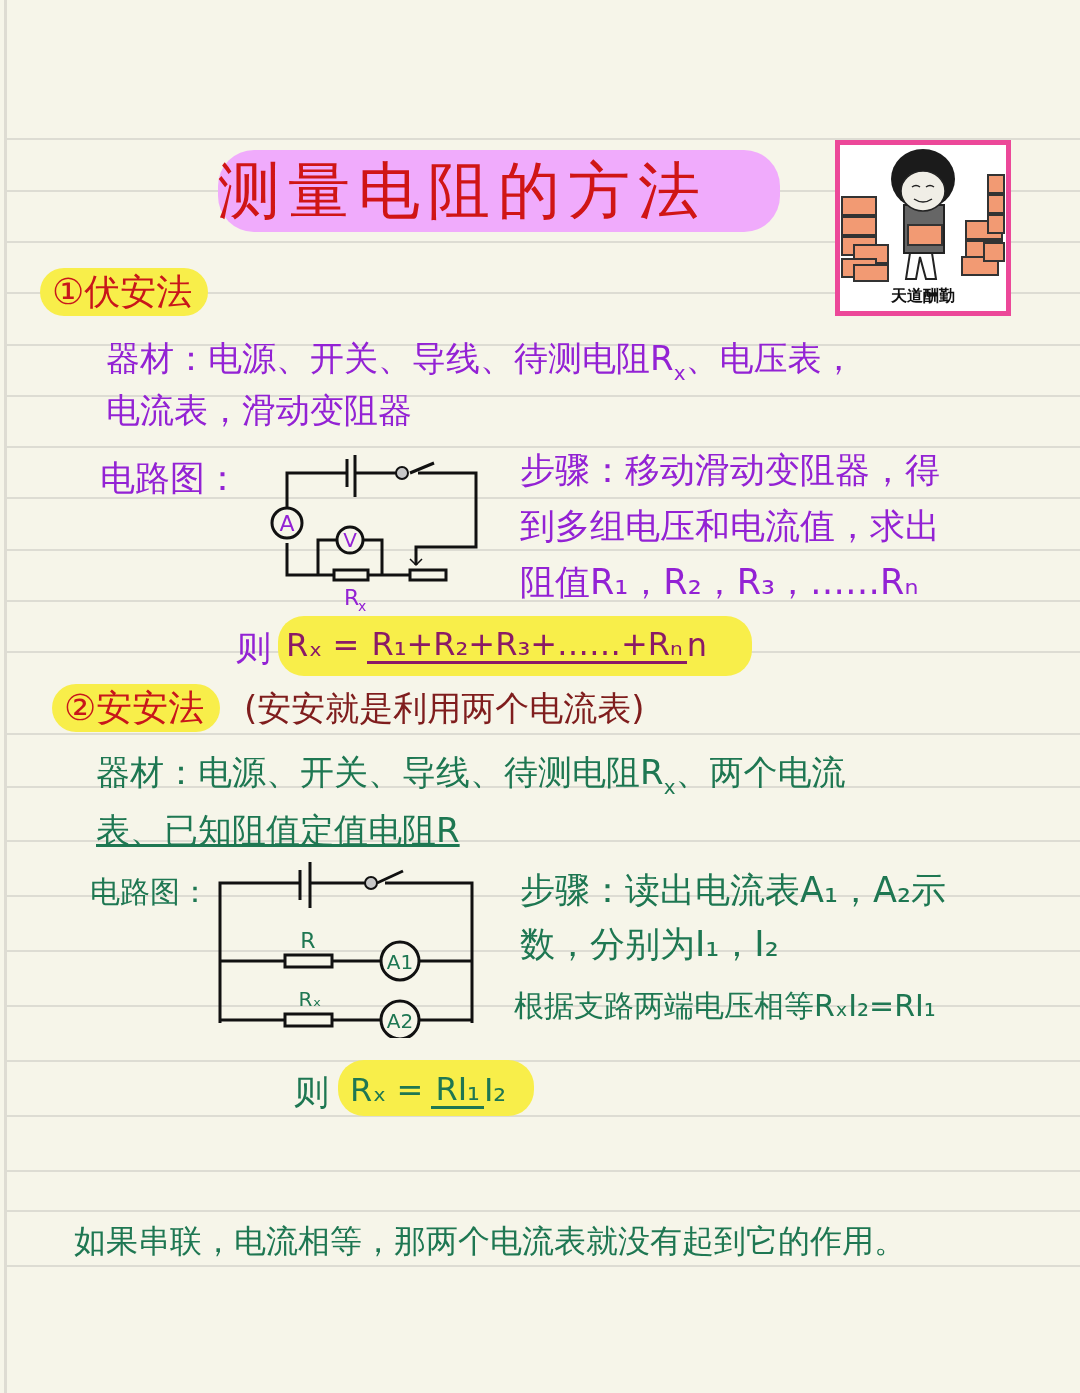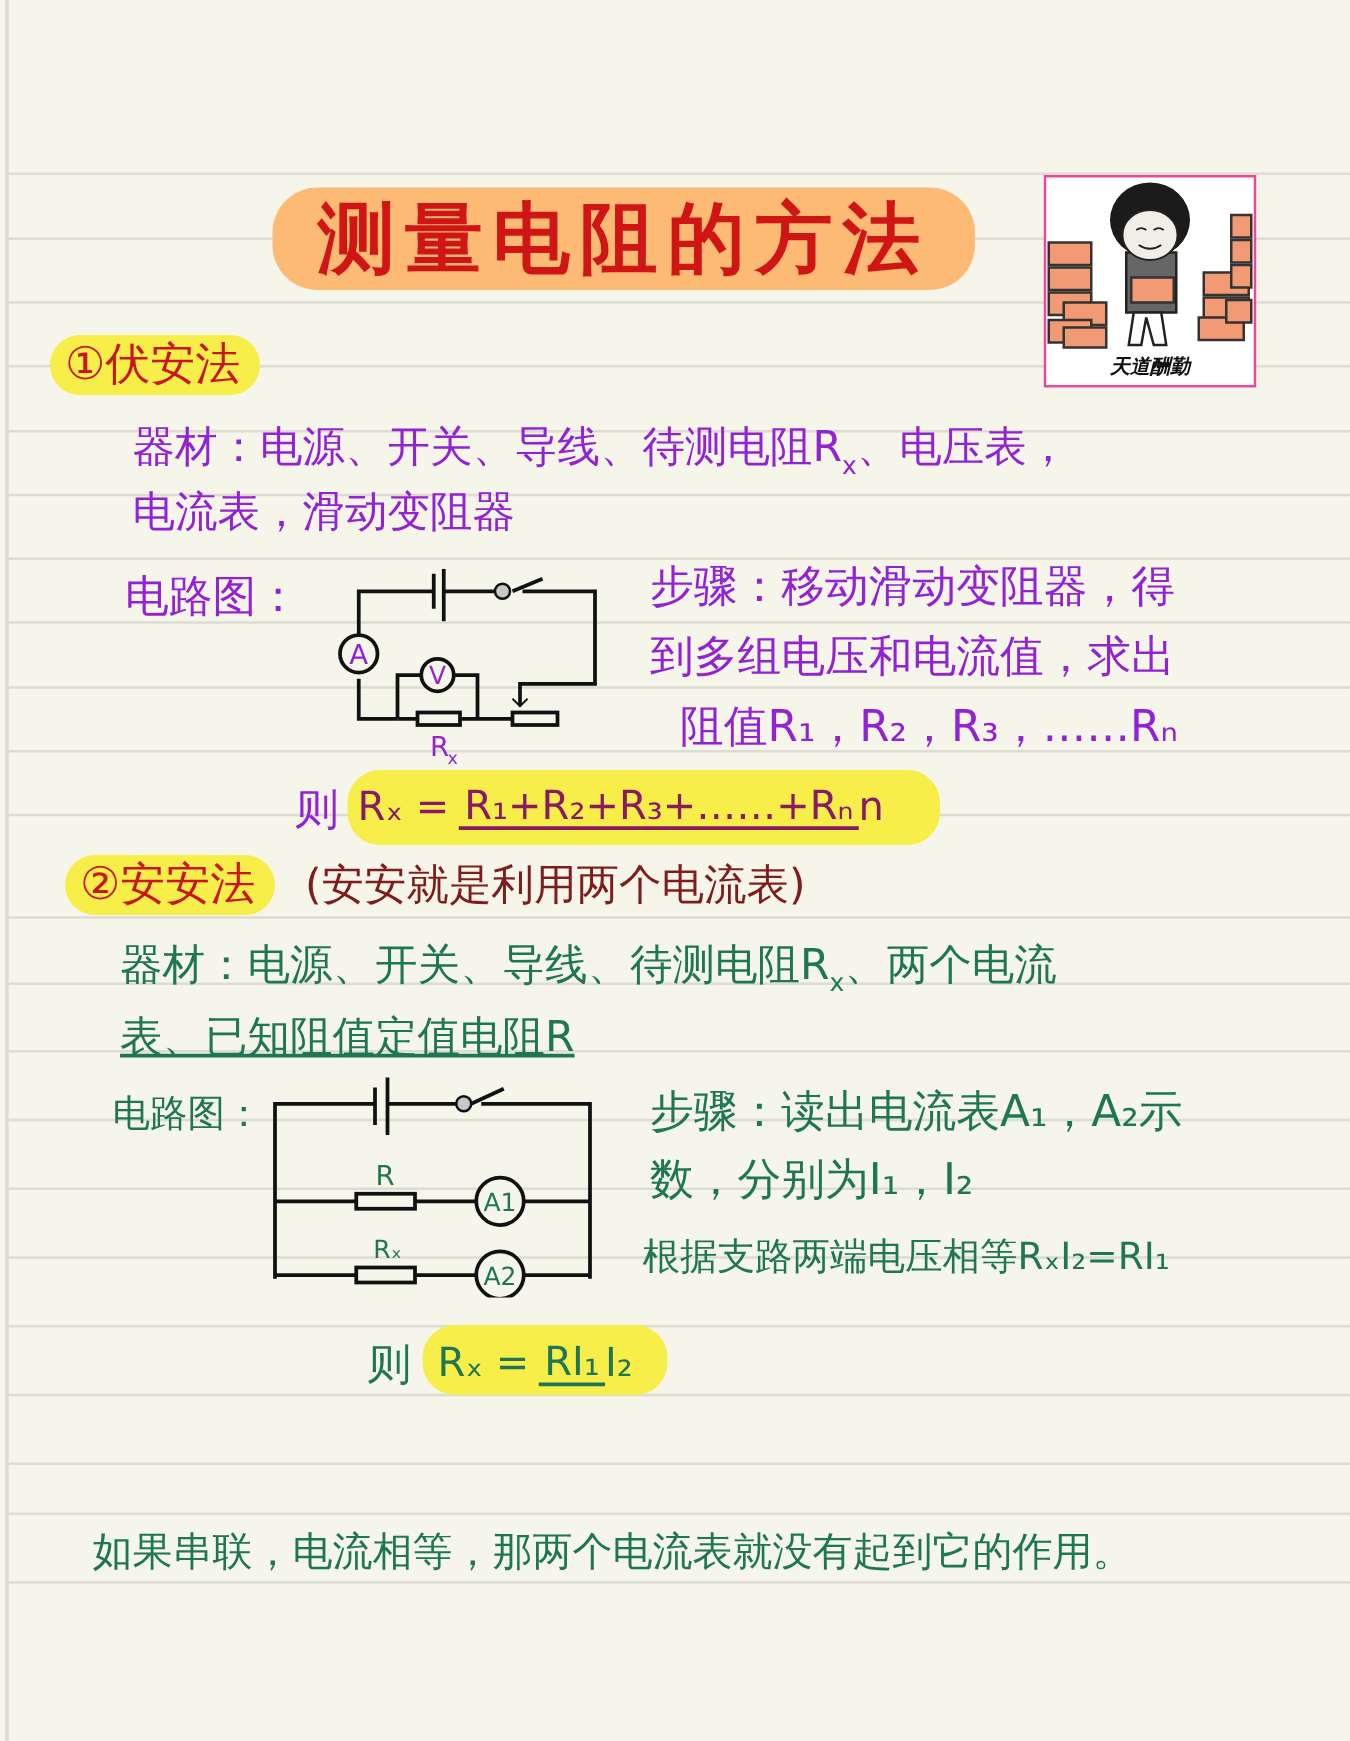--- a/index.html
+++ b/index.html
@@ -7,33 +7,33 @@
     width:1080px; height:1393px; position:relative; overflow:hidden;
     background:#f6f5e9;
     font-family:"DejaVu Sans", sans-serif;
   }
   .margin-line { position:absolute; left:4px; top:0; width:3px; height:1393px; background:#dedcd3; }
   .rule { position:absolute; left:6px; right:0; height:2px; background:#dddcd3; }
   .abs { position:absolute; white-space:nowrap; }
   .hl-yellow { background:#f8ee4a; border-radius:26px; }
   .title {
     left:218px; top:150px; width:562px; height:82px;
-    background:#fdba74; border-radius:36px;
-    color:#d01515; font-size:62px; line-height:82px; text-align:center; letter-spacing:8px;font-weight:bold;
+    background:#f0abfc; border-radius:36px;
+    color:#d01515; font-size:62px; line-height:82px; text-align:left; letter-spacing:8px;
   }
   .sec-head { color:#c8161b; font-size:36px; line-height:48px; padding:0 16px 0 12px; }
   .purple { color:#9322d4; }
   .green { color:#1e7752; }
   .t34 { font-size:34px; line-height:52px; }
   .t36 { font-size:35px; line-height:52px; }
   .sub { font-size:20px; vertical-align:-10px; }
   .frac { display:inline-flex; align-items:center; vertical-align:middle; }
   .frac .num { border-bottom:3px solid #8a1a66; padding:0 4px; line-height:34px; }
   .frac .den { line-height:30px; }
-  .meme { left:835px; top:140px; width:166px; height:166px; background:#fff; border:2px solid #ec4899;font-style:italic; }
+  .meme { left:835px; top:140px; width:166px; height:166px; background:#fff; border:5px solid #ec4899; }
   .meme-cap { position:absolute; left:0; right:0; bottom:4px; text-align:center; font-size:16px; color:#111; font-weight:bold; }
   .purple-pill { background:#7c76d6; border-radius:24px; color:#1d3f4a; padding:0 6px; }
   svg text { font-family:"DejaVu Sans", sans-serif; }
 </style>
 </head>
 <body>
 
 <div class="margin-line"></div>
 <div>
   <div class="rule" style="top:138px"></div>
@@ -117,21 +117,21 @@
   <circle cx="27" cy="68" r="15" fill="#f6f5e9" stroke="#111" stroke-width="3"></circle>
   <circle cx="90" cy="85" r="13" fill="#f6f5e9" stroke="#111" stroke-width="3"></circle>
   <text x="27" y="76" font-size="22" fill="#9322d4" text-anchor="middle">A</text>
   <text x="90" y="92" font-size="20" fill="#9322d4" text-anchor="middle">V</text>
   <text x="84" y="150" font-size="22" fill="#9322d4">R</text>
   <text x="98" y="156" font-size="14" fill="#9322d4">x</text>
 </svg>
 
 <div class="abs purple t36" style="left:520px; top:444px;">步骤：移动滑动变阻器，得</div>
 <div class="abs purple t36" style="left:520px; top:500px;">到多组电压和电流值，求出</div>
-<div class="abs purple t36" style="left:544px; top:556px;">
+<div class="abs purple t36" style="left:520px; top:556px;">
   <span>阻值</span><span>R₁</span><span>，</span><span>R₂</span><span>，</span><span>R₃</span><span>，</span><span>……Rₙ</span>
 </div>
 
 <div class="abs purple t36" style="left:236px; top:622px;">则</div>
 <div class="abs hl-yellow" style="left:278px; top:616px; width:474px; height:60px;"></div>
 <div class="abs" style="left:286px; top:610px; color:#8a1a66; font-size:32px; display:flex; align-items:center; height:70px;">
   <span style="margin-right:8px;">Rₓ =</span>
   <span class="frac">
     <span class="num">R₁+R₂+R₃+……+Rₙ</span>
     <span class="den">n</span>

